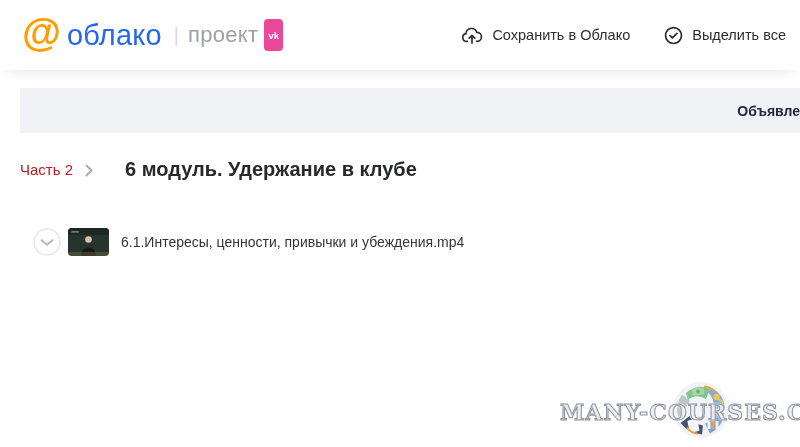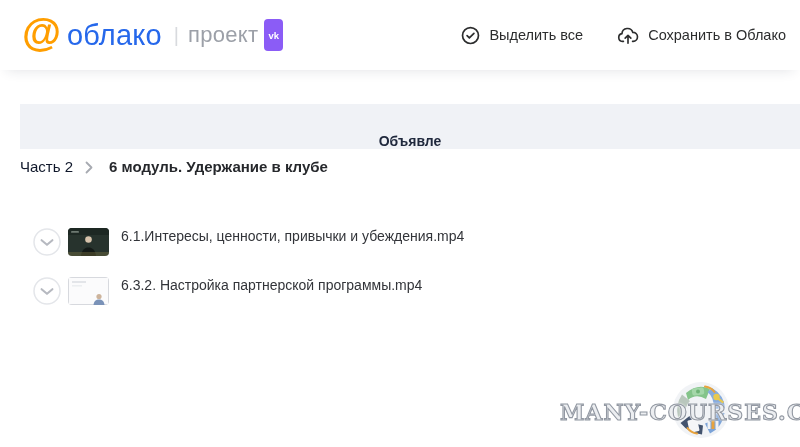--- a/index.html
+++ b/index.html
@@ -14,45 +14,45 @@
     display:flex; align-items:center; padding:0 14px 0 22px;
     background:#fff; box-shadow:0 7px 12px -7px rgba(35,45,65,.14); z-index:3;
   }
   .logo { display:flex; align-items:center; cursor:pointer; }
   .logo .at   { color:#ff9e00; font-size:40px; font-weight:700; line-height:1; margin:-6px 6px 0 0; }
   .logo .brand{ color:#2668eb; font-size:29px; font-weight:400; letter-spacing:.2px; }
   .logo .divider { color:#d8dade; font-size:20px; font-weight:300; margin:0 9px 0 12px; }
   .logo .project { color:#9ca0a8; font-size:22px; letter-spacing:.3px; }
   .vk-badge {
     display:inline-flex; align-items:center; justify-content:center;
-    background:#8b5cf6; color:#fff; border-radius:4px;
+    background:#ec4899; color:#fff; border-radius:4px;
     font-size:9.5px; font-weight:700; height:14px; padding:16px 4px; margin-left:6px;
   }
   .actions { margin-left:auto; display:flex; align-items:center; gap:34px; }
   .action-btn {
     display:flex; align-items:center; gap:9px; background:none; border:none;
     font-family:inherit; font-size:14.5px; color:#2c2d2e; cursor:pointer; white-space:nowrap;
   }
   .action-btn svg { flex:none; }
   
   .banner {
     position:absolute; left:20px; right:0; top:88px; height:45px;
     background:#f0f2f6; overflow:hidden;
-    display:flex; flex-direction:row; justify-content:center; align-items:flex-end;margin-top:16px;
+    display:flex; flex-direction:column; justify-content:center; align-items:flex-end;
   }
   .banner-title { font-size:14px; font-weight:700; color:#20293d; white-space:nowrap; }
   .banner-sub   { font-size:11.5px; color:#a9b3c7; white-space:nowrap; margin-top:4px; }
   
   .breadcrumb { position:absolute; left:20px; top:158px; display:flex; align-items:center; }
-  .bc-parent  { color:#0f172a; font-size:15px; cursor:pointer; }
+  .bc-parent  { color:#b91c1c; font-size:15px; cursor:pointer; }
   .bc-chevron { margin:1px 12px 0 12px; display:flex; }
-  .bc-current { color:#26282c; font-size:15px; font-weight:700; margin-left:4px; }
+  .bc-current { color:#26282c; font-size:20px; font-weight:700; margin-left:20px; }
   
   .files { position:absolute; left:33px; top:228px; list-style:none; }
-  .file-row { display:flex; height:28px; margin-bottom:21px; cursor:pointer; }
+  .file-row { display:flex; align-items:center; height:28px; margin-bottom:21px; cursor:pointer; }
   .row-check { width:28px; height:28px; margin-right:7px; flex:none; cursor:pointer; }
   .thumb { width:41px; height:28px; border-radius:4px; overflow:hidden; margin-right:12px; flex:none; }
   .thumb svg { display:block; }
   .file-name { font-size:14px; color:#323439; }
   
   .watermark { position:absolute; left:560px; top:378px; width:240px; height:69px; pointer-events:none; }
   .globe { position:absolute; left:112px; top:3px; }
   .wm-text {
     position:absolute; left:0; right:0; top:21px; text-align:center;
     font-family:"DejaVu Serif", serif; font-weight:700; font-size:22px; letter-spacing:1px;
@@ -71,36 +71,36 @@
       <span class="at">@</span>
       <span class="brand">облако</span>
       <span class="divider">|</span>
       <span class="project">проект</span>
       <span class="vk-badge">vk</span>
     </div>
 
     <nav class="actions">
       <button class="action-btn">
         <span style="display:flex;">
+          <svg width="22" height="20" viewBox="0 0 24 21">
+            <path d="M7 17.5H5.8A4.3 4.3 0 0 1 5.4 9a6.1 6.1 0 0 1 11.9-1.3A4.9 4.9 0 0 1 17.6 17.5H17" fill="none" stroke="#2c2d2e" stroke-width="1.8" stroke-linecap="round"></path>
+            <path d="M12 19.5v-8M8.9 14l3.1-3.1 3.1 3.1" fill="none" stroke="#2c2d2e" stroke-width="1.8" stroke-linecap="round" stroke-linejoin="round"></path>
+          </svg>
+        </span>
+        <span>Сохранить в Облако</span>
+      </button>
+
+      <button class="action-btn">
+        <span style="display:flex;">
           <svg width="19" height="19" viewBox="0 0 20 20">
             <circle cx="10" cy="10" r="8.4" fill="none" stroke="#2c2d2e" stroke-width="1.8"></circle>
             <path d="M6.4 10.2l2.4 2.4 4.8-4.8" fill="none" stroke="#2c2d2e" stroke-width="1.8" stroke-linecap="round" stroke-linejoin="round"></path>
           </svg>
         </span>
         <span>Выделить все</span>
-      </button>
-
-      <button class="action-btn">
-        <span style="display:flex;">
-          <svg width="22" height="20" viewBox="0 0 24 21">
-            <path d="M7 17.5H5.8A4.3 4.3 0 0 1 5.4 9a6.1 6.1 0 0 1 11.9-1.3A4.9 4.9 0 0 1 17.6 17.5H17" fill="none" stroke="#2c2d2e" stroke-width="1.8" stroke-linecap="round"></path>
-            <path d="M12 19.5v-8M8.9 14l3.1-3.1 3.1 3.1" fill="none" stroke="#2c2d2e" stroke-width="1.8" stroke-linecap="round" stroke-linejoin="round"></path>
-          </svg>
-        </span>
-        <span>Сохранить в Облако</span>
       </button>
 
     </nav>
   </header>
 
   <div class="banner">
     <div class="banner-title">Объявле</div>
   </div>
 
   <div class="breadcrumb">
@@ -130,39 +130,20 @@
           <circle cx="20.5" cy="11.5" r="3.3" fill="#d8c4ac"></circle>
           <path d="M13 28c.6-6 3.6-8.6 7.5-8.6s6.9 2.6 7.5 8.6z" fill="#141a17"></path>
           <rect y="24" width="41" height="4" fill="#7a7342" opacity=".4"></rect>
         </svg>
       </span>
       <span class="file-name">6.1.Интересы, ценности, привычки и убеждения.mp4</span>
     </li>
 
 
 
-    <li class="file-row">
-      <span class="row-check">
-        <svg width="28" height="28" viewBox="0 0 28 28">
-          <circle cx="14" cy="14" r="13" fill="#fff" stroke="#e4e6ea" stroke-width="1.5"></circle>
-          <path d="M8.6 12.2l5.4 4.6 5.4-4.6" fill="none" stroke="#b6b9c0" stroke-width="2.1" stroke-linecap="round" stroke-linejoin="round"></path>
-        </svg>
-      </span>
-      <span class="thumb">
-        <svg width="41" height="28" viewBox="0 0 41 28">
-          <rect width="41" height="28" fill="#fbfbfc"></rect>
-          <rect x="0.5" y="0.5" width="40" height="27" fill="none" stroke="#d7d9de"></rect>
-          <rect x="4" y="4" width="14" height="2" fill="#e3e5e9"></rect>
-          <rect x="4" y="8" width="10" height="1.6" fill="#eceef1"></rect>
-          <circle cx="31" cy="19.5" r="2.6" fill="#cdb49c"></circle>
-          <path d="M25.5 28c.4-3.8 2.5-5.5 5.5-5.5s5.1 1.7 5.5 5.5z" fill="#7a92b8"></path>
-        </svg>
-      </span>
-      <span class="file-name">6.3.2. Настройка партнерской программы.mp4</span>
-    </li>
 
   </ul>
 
   <div class="watermark">
     <span class="globe">
       <svg width="58" height="58" viewBox="0 0 58 58">
         <circle cx="29" cy="29" r="28" fill="#f1f3f6"></circle>
         <path d="M14 12 Q26 2 38 8 L34 18 Q24 12 16 19 Z" fill="#84c48a"></path>
         <rect x="20" y="7" width="12" height="7" rx="2" fill="#a4d7a9" transform="rotate(-8 26 10)"></rect>
         <circle cx="26" cy="10.5" r="2" fill="#6fb377"></circle>

